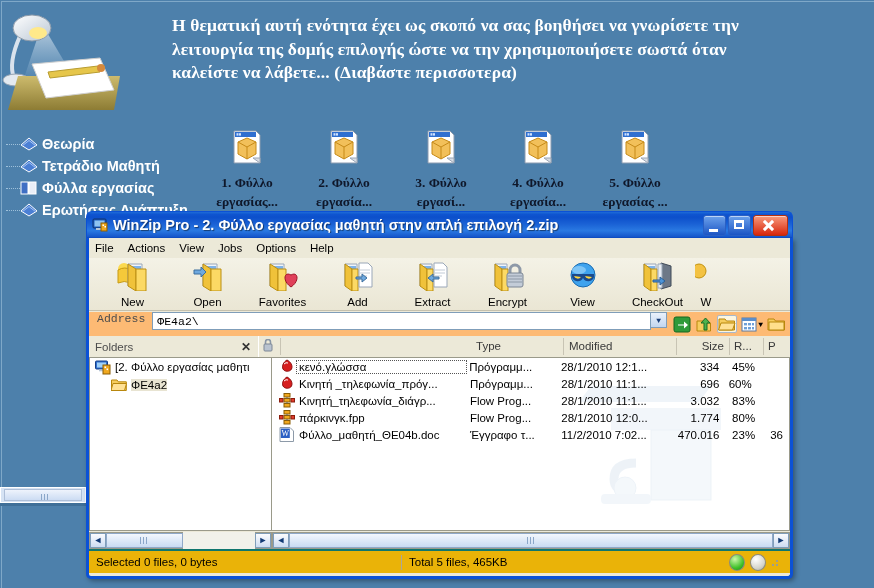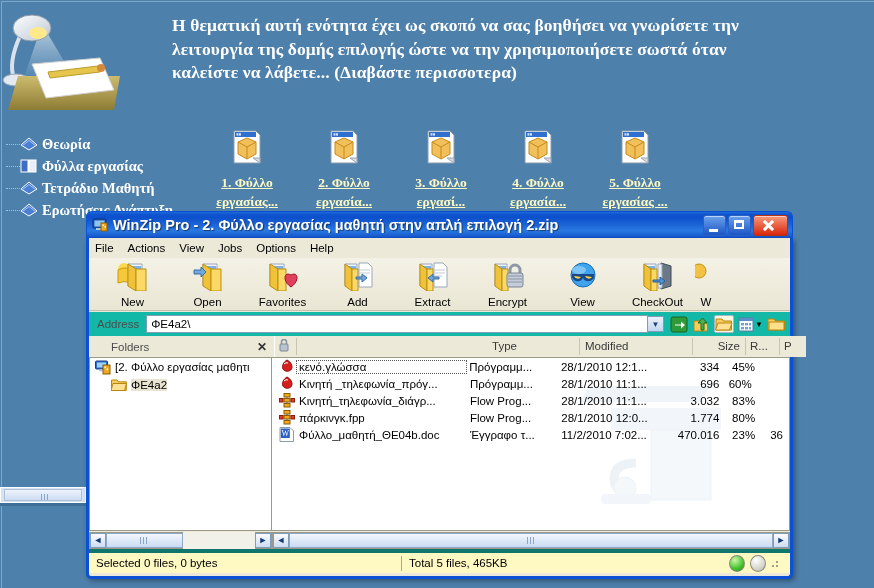--- a/index.html
+++ b/index.html
@@ -20,30 +20,30 @@
   .headline{
     position:absolute;left:172px;top:14px;width:600px;
     color:#ffffff;font-family:"Liberation Serif", serif;font-weight:bold;
     font-size:17.5px;line-height:23.5px;letter-spacing:.1px;
   }
 
   
   .tree{position:absolute;left:6px;top:133px;width:180px;}
   .tree-row{position:relative;height:22px;display:flex;align-items:center;}
   .tree-row .dots{position:absolute;left:0;top:11px;width:14px;border-top:1px dotted #9ec0da;}
-  .tree-lbl{color:#ffffff;font-family:Liberation Serif, serif;font-weight:bold;font-size:14.5px;margin-left:4px;white-space:nowrap;}
+  .tree-lbl{color:#ffffff;font-family:Liberation Sans, sans-serif;font-weight:bold;font-size:14.5px;margin-left:4px;white-space:nowrap;}
   .bookicon{width:18px;height:16px;margin-left:14px;flex:0 0 auto;}
 
   
   .zips{position:absolute;left:212px;top:130px;display:flex;gap:27px;}
   .zipitem{width:70px;text-align:center;}
   .zipitem .glyph{width:32px;height:34px;margin:0 auto 5px;}
   .zipitem .cap{
-    color:#fef9c3;font-family:"Liberation Serif", serif;font-weight:bold;
-    font-size:13.5px;line-height:19px;text-decoration:underline;
+    color:#0f172a;font-family:"Liberation Serif", serif;font-weight:bold;
+    font-size:13.5px;line-height:19px;
   }
 
   
   .bg-scroll{position:absolute;left:0px;top:487px;width:86px;height:16px;
     background:#d6e3f4;border:1px solid #fff;box-sizing:border-box;}
   .bg-scroll .thumb{position:absolute;left:3px;top:1px;width:78px;height:12px;
     background:linear-gradient(#eef3fc,#ccdcf3);border:1px solid #aebfd8;box-sizing:border-box;}
   .bg-scroll .grip{position:absolute;left:36px;top:4px;width:9px;height:6px;
     background:repeating-linear-gradient(90deg,#8aa6c8 0 1px,transparent 1px 3px);}
   .bg-scroll-base{position:absolute;left:0;top:503px;width:88px;height:3px;background:#3f6f98;}
@@ -87,32 +87,32 @@
 
   
   .toolbar{position:absolute;left:0;top:20px;width:701px;height:53px;
            background:linear-gradient(#f4f2e6,#eae6d4);border-bottom:1px solid #c4c0ae;
            display:flex;align-items:flex-start;padding-left:6px;box-sizing:border-box;overflow:hidden;}
   .tbtn{width:75px;text-align:center;padding-top:2px;flex:0 0 auto;}
   .tbtn .ic{height:32px;display:flex;align-items:center;justify-content:center;}
   .tbtn .lb{font-size:11.5px;color:#000;margin-top:1px;font-family:"Liberation Sans",sans-serif;}
 
   
-  .addrbar{position:absolute;left:0;top:74px;width:701px;height:24px;background:#14b8a6;
-           display:flex;align-items:center;padding-left:8px;box-sizing:border-box;}
+  .addrbar{position:absolute;left:0;top:74px;width:701px;height:24px;background:#fdba74;
+           display:flex;padding-left:8px;box-sizing:border-box;font-family:Liberation Mono, monospace;}
   .addrbar .alabel{font-size:11.5px;color:#4d4d4d;margin-right:7px;}
   .addrinput{flex:1 1 auto;height:18px;background:#fff;border:1px solid #7f9db9;
              display:flex;align-items:center;box-sizing:border-box;}
   .addrinput .val{font-size:11.5px;color:#000;padding-left:4px;flex:1 1 auto;}
   .addrdrop{width:16px;height:16px;background:linear-gradient(#eaf1fb,#c3d6ef);border:1px solid #7f9db9;
             border-left:none;display:flex;align-items:center;justify-content:center;font-size:8px;color:#1b3f7a;box-sizing:border-box;}
   .addricons{display:flex;align-items:center;gap:4px;margin:0 4px 0 6px;}
 
   
-  .colstrip{position:absolute;left:16px;top:98px;width:701px;height:21px;background:#ece9d8;display:flex;}
+  .colstrip{position:absolute;left:0;top:98px;width:701px;height:21px;background:#ece9d8;display:flex;}
   .fold-hdr{width:183px;display:flex;align-items:center;justify-content:space-between;padding:0 7px 0 6px;box-sizing:border-box;
             font-size:11.5px;color:#4d4d4d;}
   .fold-hdr .xbtn{font-weight:bold;color:#333;font-size:12px;}
   .lst-hdr{flex:1 1 auto;display:flex;align-items:center;background:#ece9d8;border-left:1px solid #fff;}
   .hcell{font-size:11.5px;color:#3a3a3a;border-right:1px solid #c8c4b4;height:17px;line-height:17px;
          padding-left:5px;box-sizing:border-box;overflow:hidden;white-space:nowrap;}
   .hcell.num{text-align:right;padding-right:5px;padding-left:0;}
 
   
   .panes{position:absolute;left:0;top:119px;width:701px;height:174px;display:flex;}
@@ -133,22 +133,22 @@
   .sbrow{position:absolute;left:0;top:293px;width:701px;height:18px;display:flex;align-items:center;}
   .sbar{height:17px;background:#eef3fb;border:1px solid #9a9a8a;display:flex;align-items:center;box-sizing:border-box;}
   .sarrow{width:16px;height:15px;background:linear-gradient(#fbfcfe,#cddcf2);border:1px solid #7f9db9;
           display:flex;align-items:center;justify-content:center;font-size:9px;color:#123a75;box-sizing:border-box;flex:0 0 auto;}
   .sthumb{height:15px;background:linear-gradient(#f3f7fd,#c9dbf2);border:1px solid #8fa8c8;box-sizing:border-box;
           display:flex;align-items:center;justify-content:center;flex:0 0 auto;}
   .sgrip{width:9px;height:7px;background:repeating-linear-gradient(90deg,#8aa6c8 0 1px,transparent 1px 3px);}
   .strack{flex:1 1 auto;height:17px;background:#f1f1ea;}
 
   
-  .statusbar{position:absolute;left:0;top:311px;width:701px;height:24px;background:#fef9c3;
-             border-top:4px solid #0f766e;display:flex;align-items:center;box-sizing:border-box;}
+  .statusbar{position:absolute;left:0;top:311px;width:701px;height:24px;background:#eab308;
+             border-top:2px solid #0f766e;display:flex;align-items:center;box-sizing:border-box;}
   .stcell{font-size:11.5px;color:#000;padding-left:7px;height:16px;line-height:16px;box-sizing:border-box;}
   .stsep{border-left:1px solid #aaa69a;height:15px;}
   .leds{margin-left:auto;display:flex;align-items:center;gap:5px;padding-right:6px;}
   .led{width:14px;height:15px;border-radius:50%;border:1px solid #8b8b7e;}
   .led.green{background:radial-gradient(circle at 35% 28%,#cdf7a8,#3fc12a 62%,#1d8a12);}
   .led.grey{background:radial-gradient(circle at 35% 28%,#ffffff,#d6d6cc 62%,#a9a99c);}
   .grip{width:10px;height:10px;margin-right:3px;
         background:
           radial-gradient(circle,#9d9d90 45%,transparent 46%) 0 6px/4px 4px no-repeat,
           radial-gradient(circle,#9d9d90 45%,transparent 46%) 4px 6px/4px 4px no-repeat,
@@ -193,33 +193,33 @@
       <span class="dots"></span>
       <svg class="bookicon" viewBox="0 0 18 16">
         <path d="M1 9 L9 2 L17 9 L9 14 Z" fill="#4b7fd4" stroke="#ffffff" stroke-width="1"></path>
         <path d="M2 10 L9 4.5 L16 10" fill="none" stroke="#a7c5f0"></path>
       </svg>
       <span class="tree-lbl">Θεωρία</span>
     </div>
     <div class="tree-row">
       <span class="dots"></span>
       <svg class="bookicon" viewBox="0 0 18 16">
+        <path d="M1 9 L9 2 L17 9 L9 14 Z" fill="#4b7fd4" stroke="#ffffff" stroke-width="1"></path>
+        <path d="M2 10 L9 4.5 L16 10" fill="none" stroke="#a7c5f0"></path>
+      </svg>
+      <span class="tree-lbl">Τετράδιο Μαθητή</span>
+    </div>
+    <div class="tree-row">
+      <span class="dots"></span>
+      <svg class="bookicon" viewBox="0 0 18 16">
         <rect x="1" y="2" width="7" height="12" fill="#3f6fc4" stroke="#fff"></rect>
         <rect x="9" y="2" width="7" height="12" fill="#e9eef7" stroke="#fff"></rect>
         <line x1="8.5" y1="2" x2="8.5" y2="14" stroke="#fff"></line>
       </svg>
       <span class="tree-lbl">Φύλλα εργασίας</span>
-    </div>
-    <div class="tree-row">
-      <span class="dots"></span>
-      <svg class="bookicon" viewBox="0 0 18 16">
-        <path d="M1 9 L9 2 L17 9 L9 14 Z" fill="#4b7fd4" stroke="#ffffff" stroke-width="1"></path>
-        <path d="M2 10 L9 4.5 L16 10" fill="none" stroke="#a7c5f0"></path>
-      </svg>
-      <span class="tree-lbl">Τετράδιο Μαθητή</span>
     </div>
     <div class="tree-row">
       <span class="dots"></span>
       <svg class="bookicon" viewBox="0 0 18 16">
         <path d="M1 9 L9 2 L17 9 L9 14 Z" fill="#4b7fd4" stroke="#ffffff" stroke-width="1"></path>
         <path d="M2 10 L9 4.5 L16 10" fill="none" stroke="#a7c5f0"></path>
       </svg>
       <span class="tree-lbl">Ερωτήσεις Ανάπτυξη</span>
     </div>
   </div>

